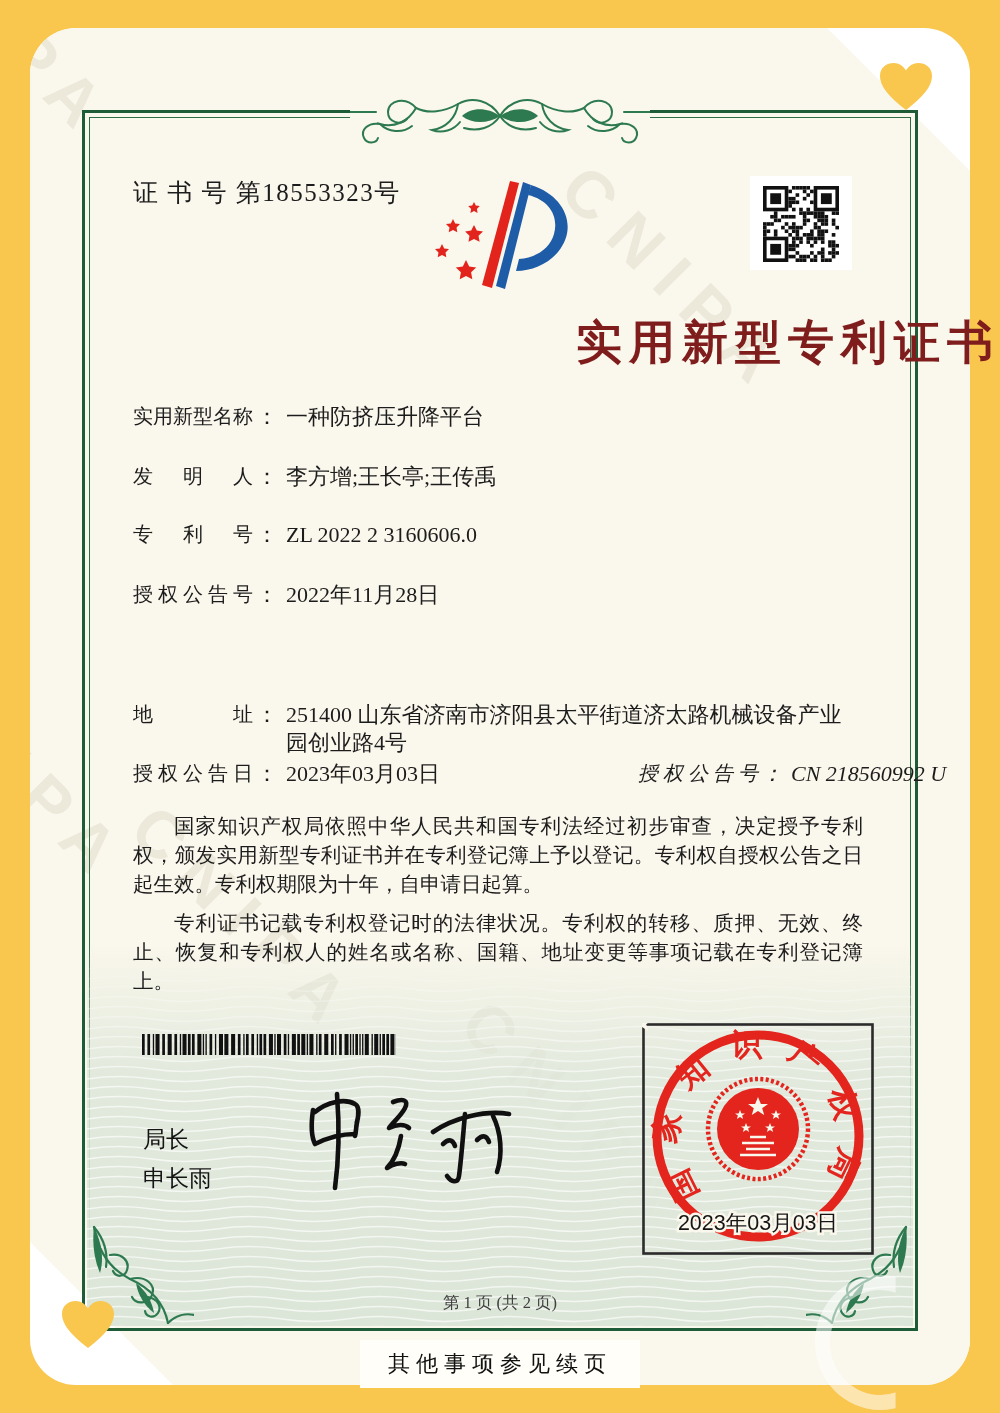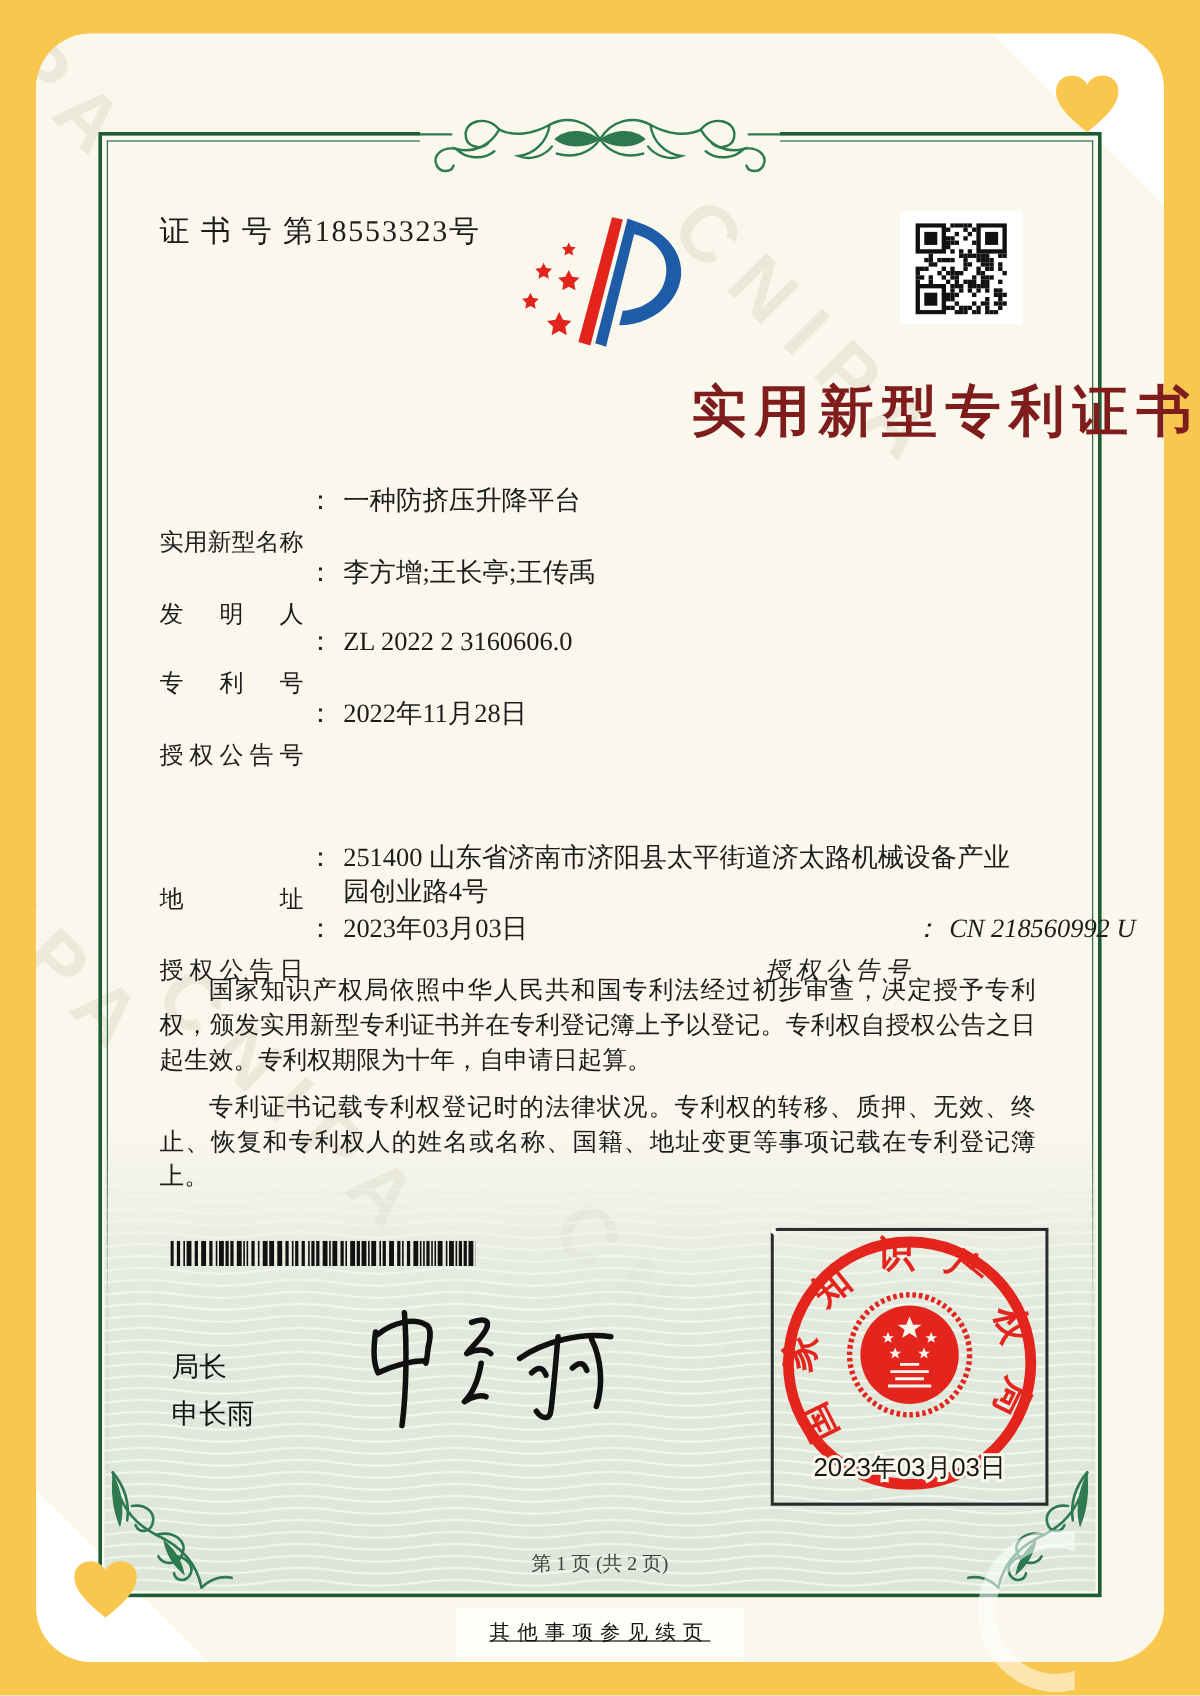--- a/index.html
+++ b/index.html
@@ -44,40 +44,40 @@
   .abs{position:absolute;}
   .cert-no{left:133px;top:176px;font-size:25px;letter-spacing:1.5px;}
   .qr-wrap{left:750px;top:176px;width:102px;height:94px;background:#fff;}
   .title{
     left:0;right:0;top:312px;text-align:right;
     font-size:46px;font-weight:bold;letter-spacing:7px;color:#7f1d1d;
   }
   .row{position:absolute;left:133px;font-size:22px;line-height:27px;white-space:nowrap;}
   .flabel{
     display:inline-block;width:120px;font-size:20px;
-    text-align:justify;text-align-last:justify;vertical-align:top;margin-top:36px;
+    text-align:justify;text-align-last:justify;vertical-align:top;
   }
   .colon{margin:0 8px 0 3px;vertical-align:top;}
   .fvalue{display:inline-block;vertical-align:top;}
   .addr .fvalue{width:575px;white-space:normal;line-height:28px;}
   .row2b{position:absolute;left:505px;top:0;font-style:italic;}
   .paras{
     position:absolute;left:133px;top:812px;width:730px;
     font-size:20.5px;line-height:29px;text-align:justify;
   }
   .paras p{margin:0 0 10px 0;text-indent:2em;}
   .signer{
     position:absolute;left:143px;font-size:23px;
     font-family:Liberation Mono, monospace;color:#141414;
   }
   .page-info{left:0;right:0;top:1292px;text-align:center;font-size:16.5px;color:#404040;}
   .cont-wrap{left:0;right:0;top:1340px;text-align:center;}
   .cont-note{
     display:inline-block;background:#FFFEF8;padding:9px 28px;
-    font-size:17px;letter-spacing:6px;color:#111;text-decoration:underline;
+    font-size:22px;letter-spacing:6px;color:#111;
   }
   .ghost-ring{
     position:absolute;left:815px;top:1275px;width:100px;height:105px;
     border:15px solid rgba(255,255,255,0.55);border-radius:50%;
     clip-path:polygon(0 0, 62% 0, 62% 100%, 0 100%);
   }
 </style>
 </head>
 <body>
 

